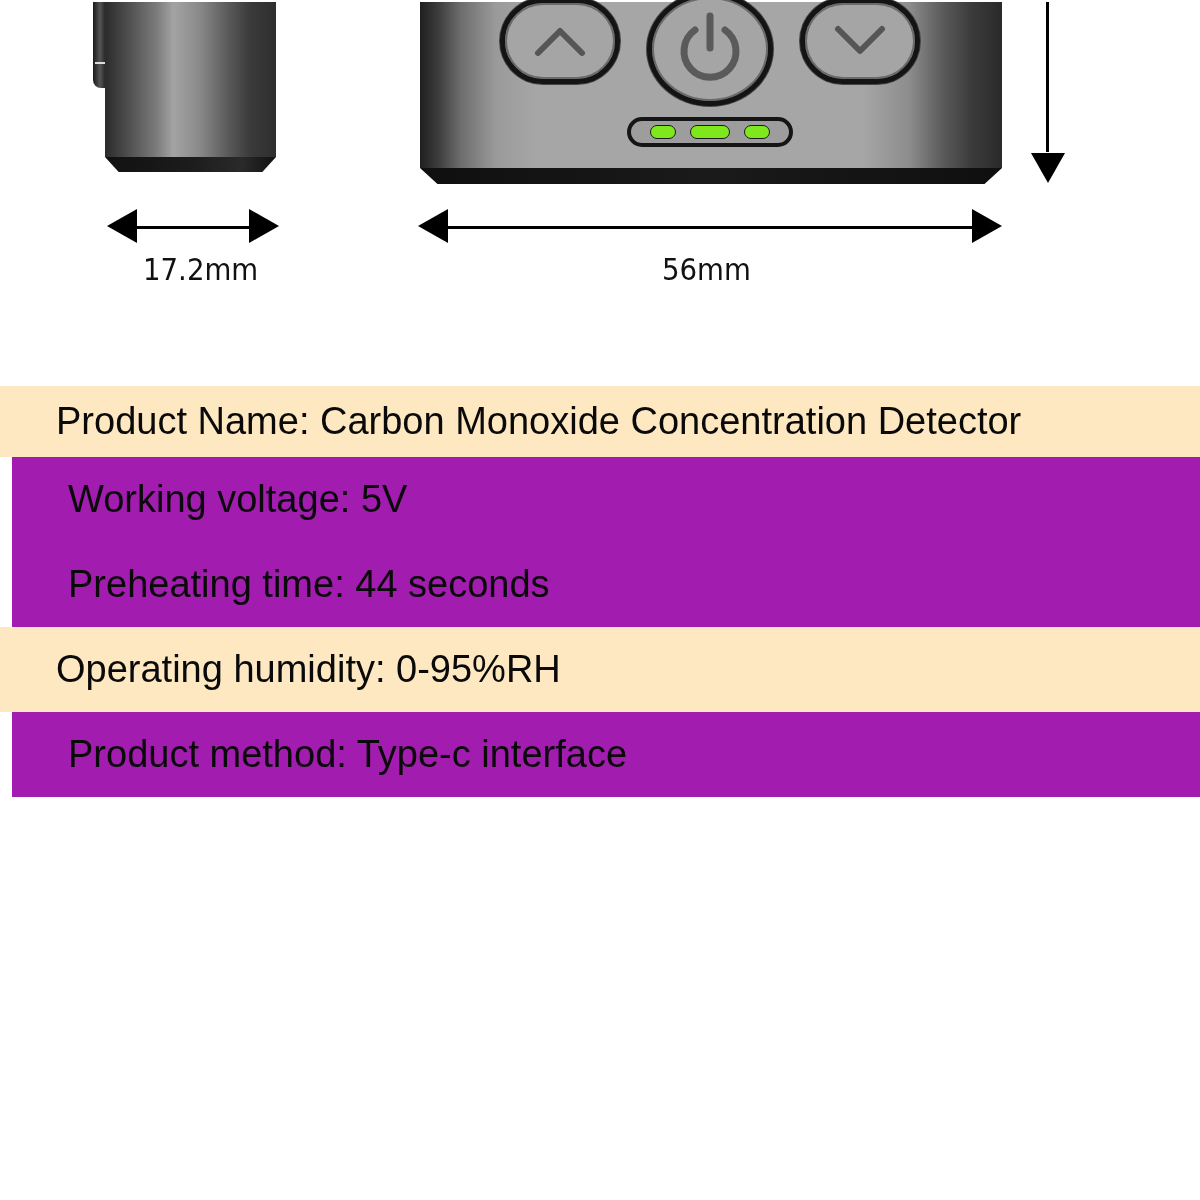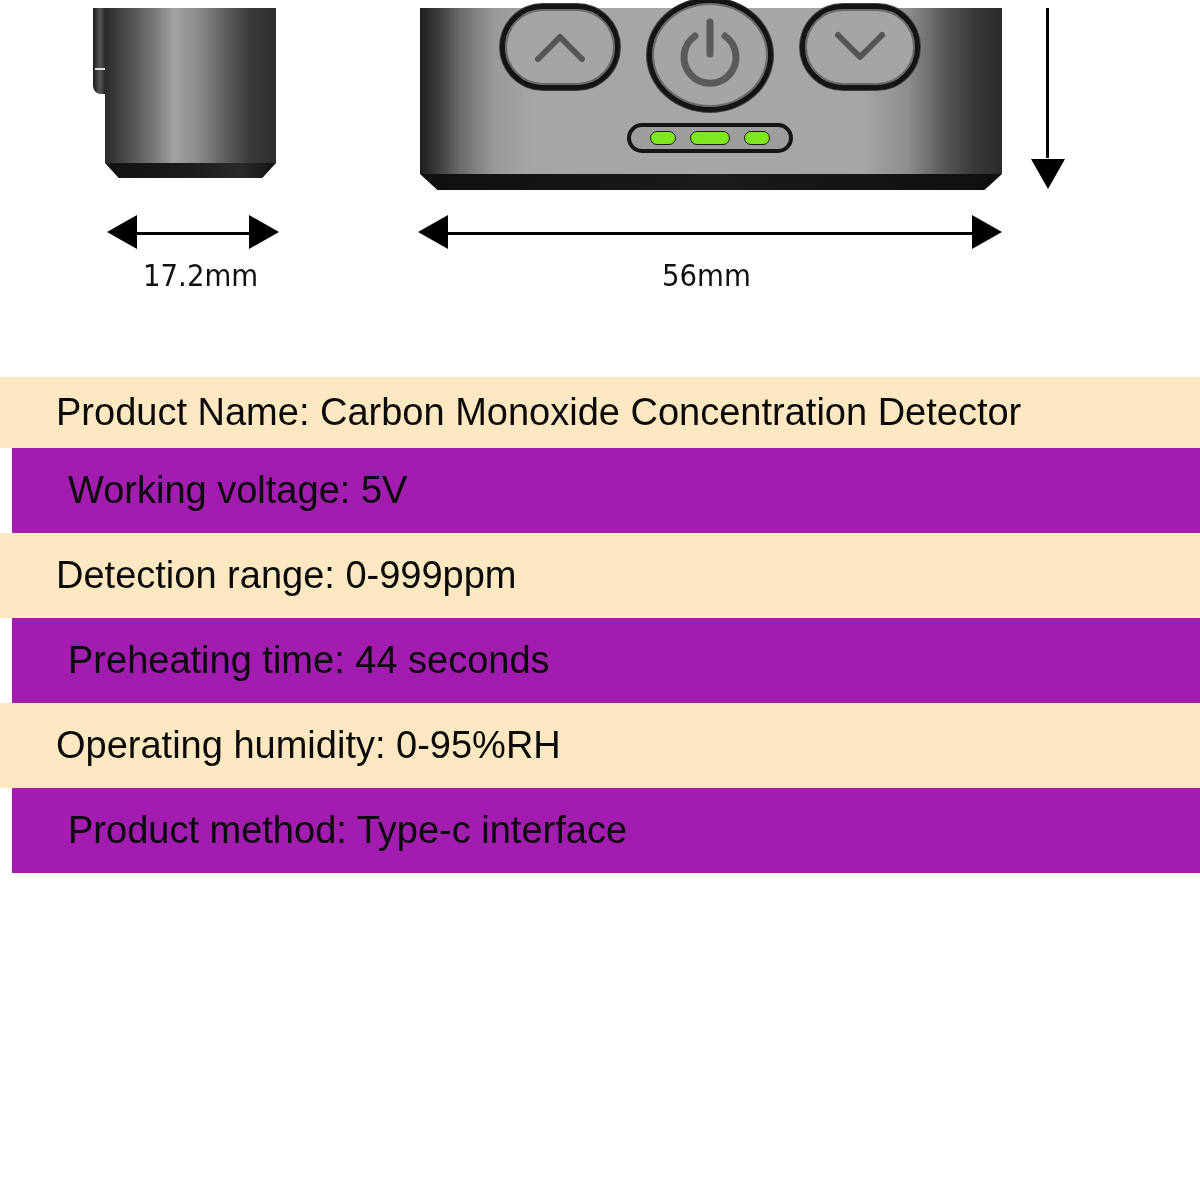--- a/index.html
+++ b/index.html
@@ -11,21 +11,21 @@
     width: 1200px;
     height: 1200px;
     position: relative;
     overflow: hidden;
     font-family: "Liberation Sans", sans-serif;
   }
 
   
   .illustration {
     position: absolute;
-    left: 0; top: 8px;
+    left: 0; top: 2px;
     width: 1200px; height: 330px;
   }
 
   
   .side-body {
     position: absolute;
     left: 105px; top: 0;
     width: 171px; height: 170px;
   }
   .side-body .shell {
@@ -147,21 +147,21 @@
     transform: scaleX(0.92);
     transform-origin: left center;
     white-space: nowrap;
   }
   .dim-label.side  { left: 143px; top: 250px; }
   .dim-label.front { left: 662px; top: 250px; }
 
   
   .spec-table {
     position: absolute;
-    left: 0; top: 377px;
+    left: 0; top: 386px;
     width: 1200px;
   }
   .spec-row {
     width: 1200px;
     height: 85px;
     display: flex;
     align-items: center;
     box-sizing: border-box;
     padding-left: 56px;
     font-size: 38px;
@@ -234,23 +234,20 @@
   <div class="dim-label front">56mm</div>
 </div>
 
 <div class="spec-table">
   <div class="spec-row light first">
     <span>Product Name: Carbon Monoxide Concentration Detector</span>
   </div>
   <div class="spec-row dark">
     <span>Working voltage: 5V</span>
   </div>
-  <div class="spec-row light">
-    <span>Detection range: 0-999ppm</span>
-  </div>
   <div class="spec-row dark">
     <span>Preheating time: 44 seconds</span>
   </div>
   <div class="spec-row light">
     <span>Operating humidity: 0-95%RH</span>
   </div>
   <div class="spec-row dark">
     <span>Product method: Type-c interface</span>
   </div>
 </div>

